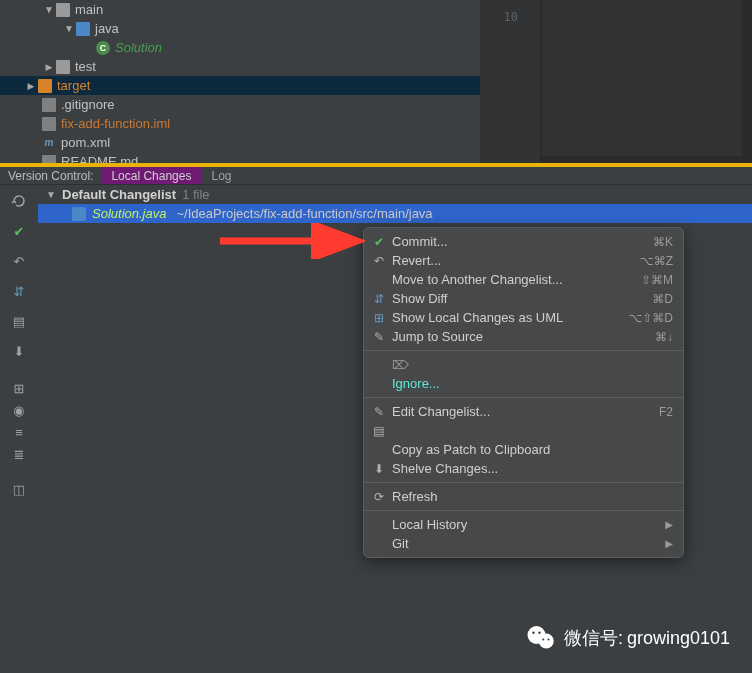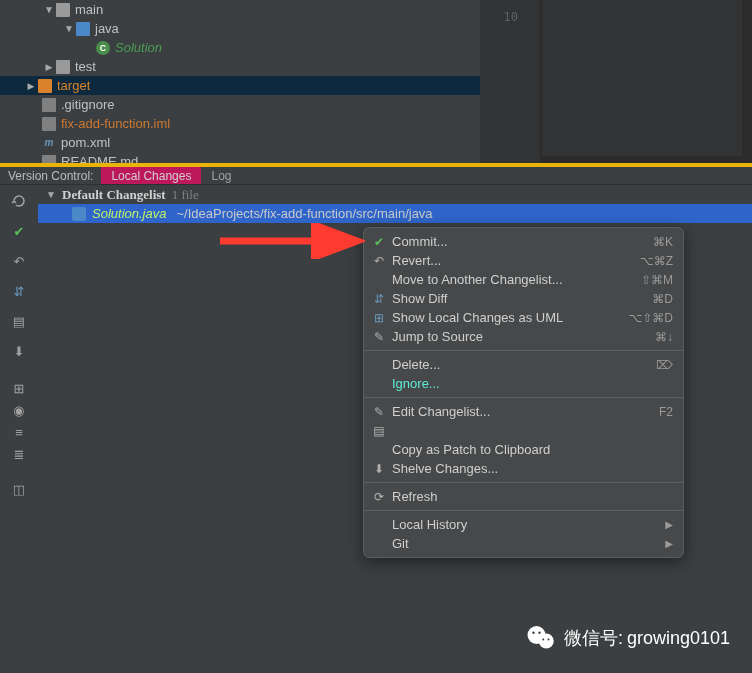--- a/index.html
+++ b/index.html
@@ -96,21 +96,21 @@
     height: 22px;
     background: #3c3f41;
     border-top: 4px solid #eab308;
     border-bottom: 1px solid #2d2f30;
     display: flex;
     align-items: center;
     font-size: 12px;
   }
   .vc-title { padding: 0 8px; color: #bbb; }
   .vc-tab { padding: 0 10px; height: 100%; display: flex; align-items: center; color: #a0a0a0; }
-  .vc-tab.active { background: #be185d; color: #d0d0d0; }
+  .vc-tab.active { background: #701a75; color: #d0d0d0; }
   .lower-area {
     display: flex;
     height: calc(673px - 163px - 22px);
     background: #3c3f41;
   }
   .tool-strip {
     width: 38px;
     background: #3c3f41;
     display: flex;
     flex-direction: column;
@@ -127,21 +127,20 @@
     cursor: pointer;
   }
   .tool-btn.small { height: 18px; margin-bottom: 4px; }
   .changes-panel { flex: 1; position: relative; }
   .changelist-header {
     height: 19px;
     display: flex;
     align-items: center;
     padding-left: 6px;
     background: #3c3f41;
-    font-family: Liberation Serif, serif;
   }
   .cl-label { font-weight: bold; color: #d0d0d0; margin-left: 4px; }
   .cl-count { color: #808080; margin-left: 6px; font-weight: normal; }
   .change-file-row {
     height: 19px;
     background: #2f65ca;
     display: flex;
     align-items: center;
     padding-left: 34px;
     color: #fff;
@@ -329,21 +328,20 @@
     <span class="menu-shortcut">⌥⇧⌘D</span>
   </div>
   <div class="menu-item">
     <span class="menu-icon">✎</span>
     <span class="menu-label">Jump to Source</span>
     <span class="menu-shortcut">⌘↓</span>
   </div>
   <div class="menu-sep"></div>
   <div class="menu-item">
     <span class="menu-icon"></span>
-    <span class="menu-label">Delete...</span>
     <span class="menu-shortcut">⌦</span>
   </div>
   <div class="menu-item disabled">
     <span class="menu-icon"></span>
     <span class="menu-label">Ignore...</span>
   </div>
   <div class="menu-sep"></div>
   <div class="menu-item">
     <span class="menu-icon">✎</span>
     <span class="menu-label">Edit Changelist...</span>

